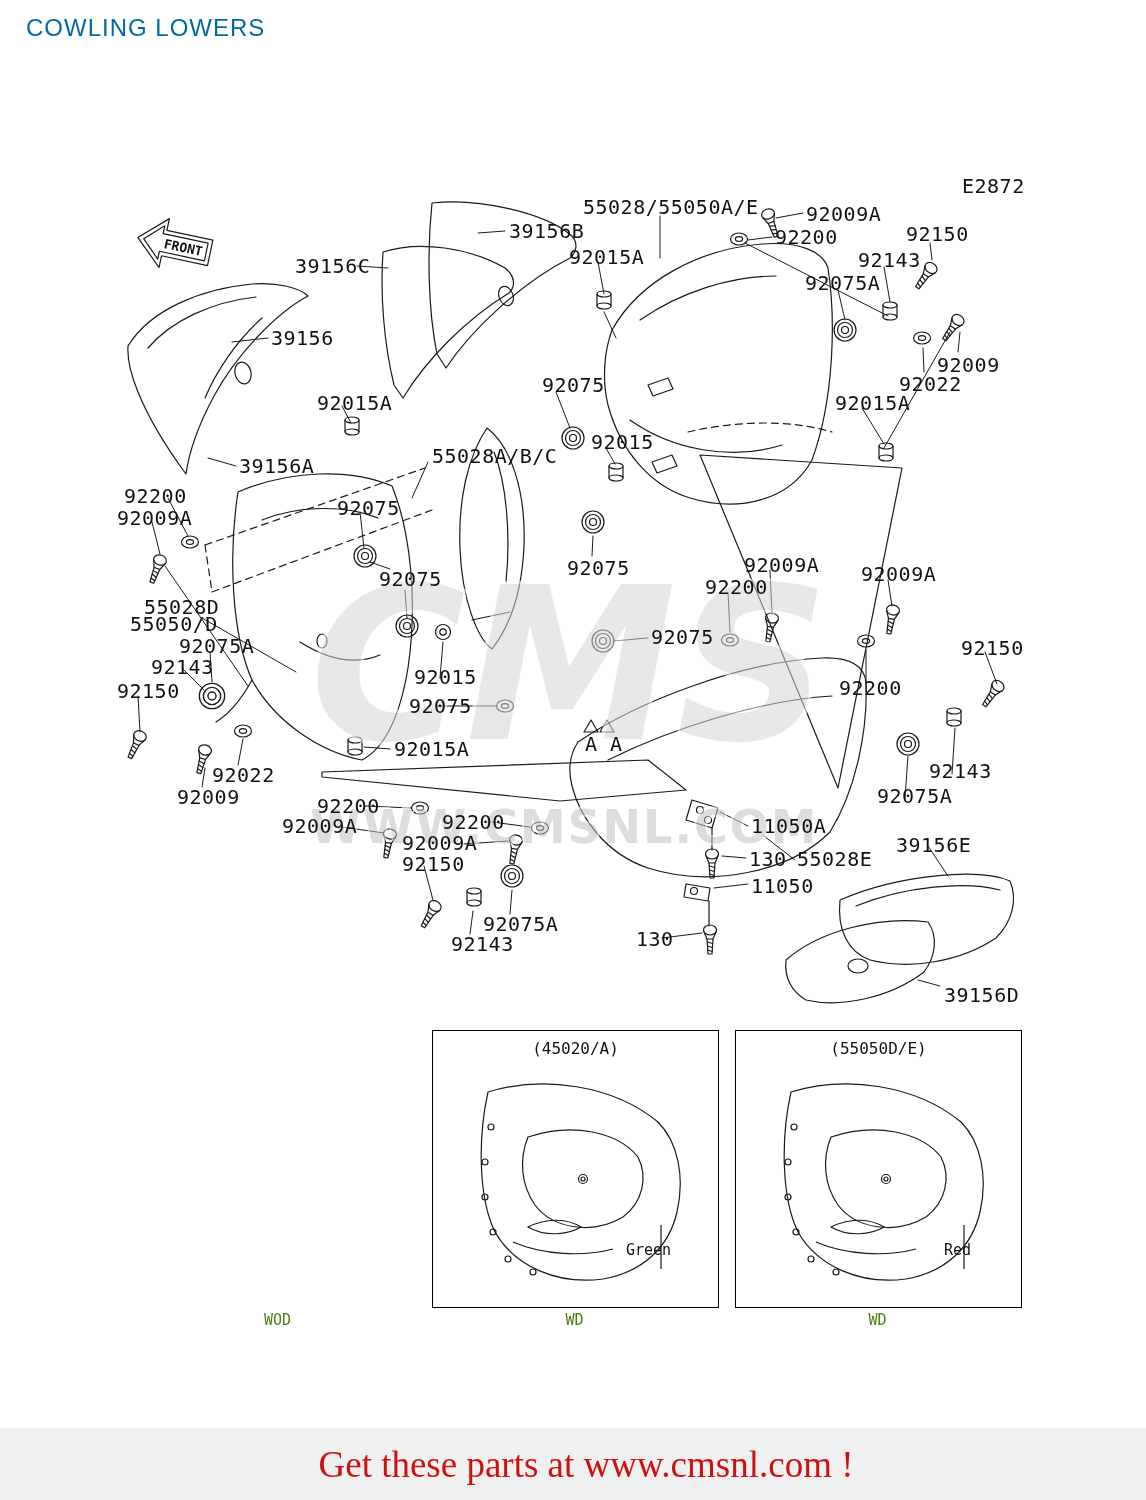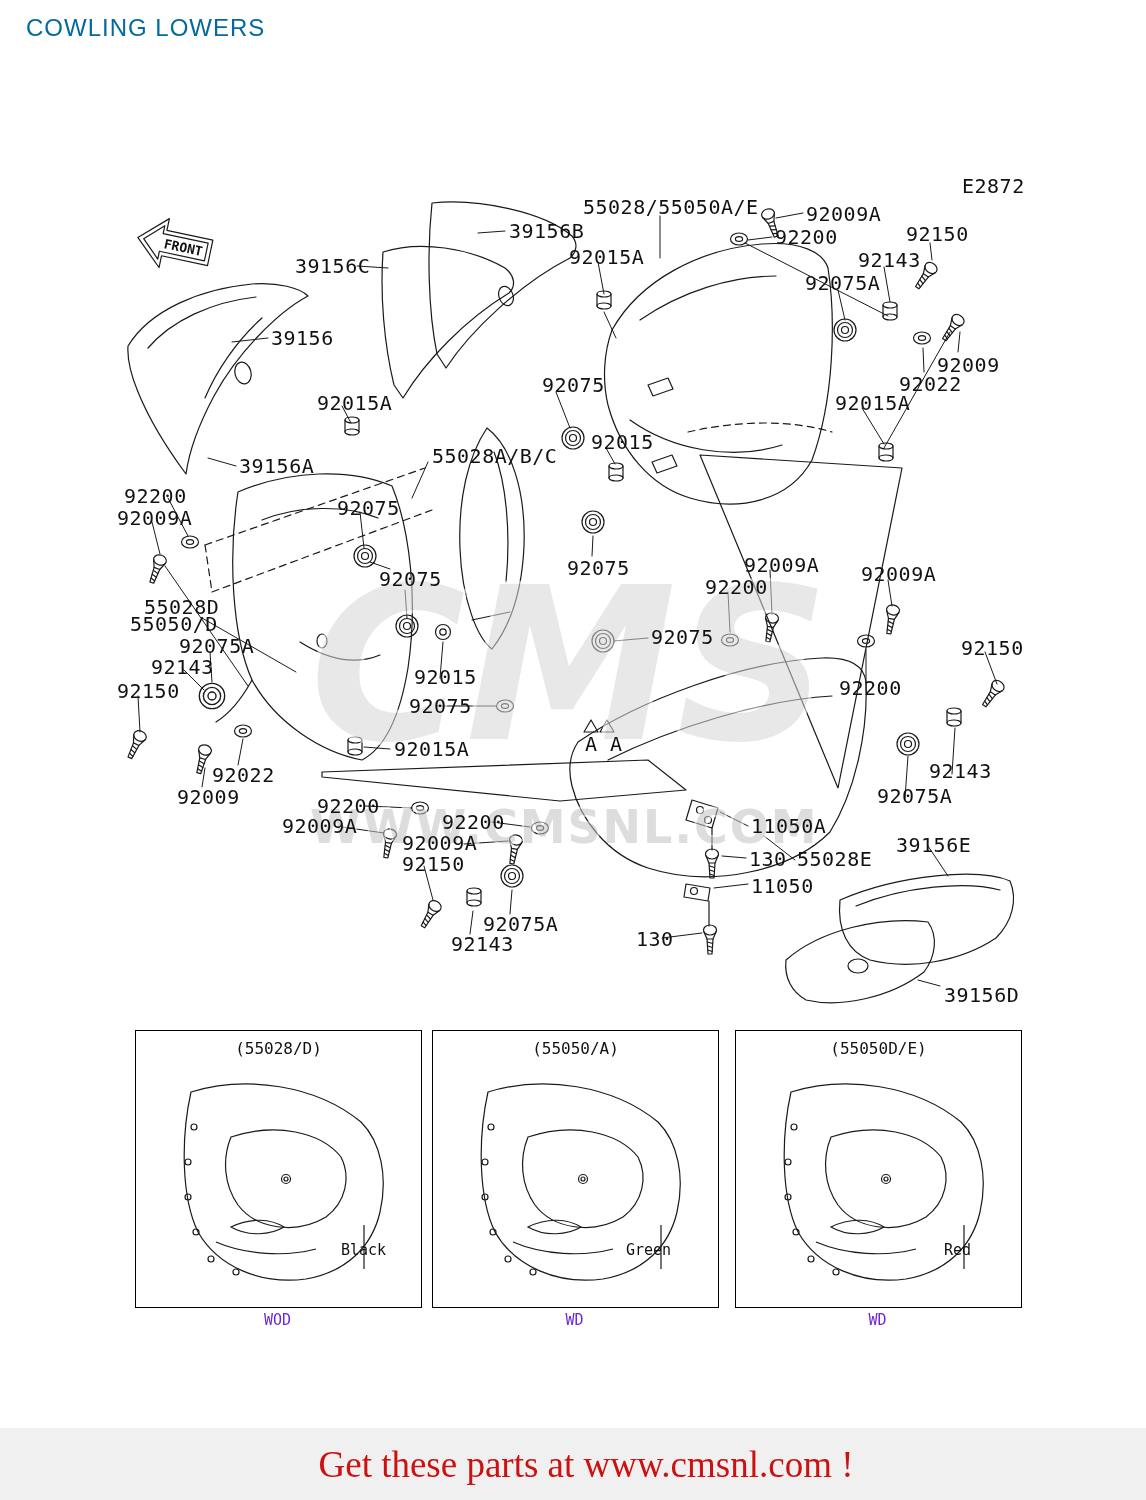--- a/index.html
+++ b/index.html
@@ -16,21 +16,21 @@
         font-size:212px;line-height:1;color:#d6d6d6;
         text-shadow:3px 3px 0 #fff,-3px -3px 0 #fff,3px -3px 0 #fff,-3px 3px 0 #fff;}
   .watermark-url{font-family:"DejaVu Sans",sans-serif;font-weight:bold;font-size:46px;
         color:#c2c2c2;letter-spacing:2px;margin-top:28px;
         text-shadow:2px 2px 0 #fff,-2px -2px 0 #fff;}
   .labels-layer{position:absolute;left:0;top:0;width:1146px;height:1095px;pointer-events:none;}
   .variant-box{position:absolute;top:1030px;width:285px;height:276px;border:1px solid #000;}
   .variant-code{position:absolute;top:8px;left:0;width:100%;text-align:center;font-size:16px;color:#111;}
   .variant-svg{position:absolute;left:0;top:28px;}
   .variant-color{position:absolute;top:210px;font-size:15px;color:#111;}
-  .variant-caption{position:absolute;top:1311px;width:285px;text-align:center;font-size:15px;color:#6d28d9;}
+  .variant-caption{position:absolute;top:1311px;width:285px;text-align:center;font-size:15px;color:#4d7c0f;}
   .footer{position:absolute;left:0;top:1428px;width:1146px;height:72px;background:#f0f0f0;
         display:flex;align-items:center;justify-content:center;padding-left:13px;}
   .footer-text{font-family:"Liberation Serif",serif;font-size:37px;color:#cc1111;cursor:pointer;}
 </style>
 </head>
 <body>
 
 <div class="page">
 
   <div class="page-title">COWLING LOWERS</div>
@@ -303,33 +303,24 @@
       <div class="part-label" style="left: 797px; top: 851px;">55028E</div>
       <div class="part-label" style="left: 402px; top: 856px;">92150</div>
       <div class="part-label" style="left: 751px; top: 878px;">11050</div>
       <div class="part-label" style="left: 896px; top: 837px;">39156E</div>
       <div class="part-label" style="left: 483px; top: 916px;">92075A</div>
       <div class="part-label" style="left: 451px; top: 936px;">92143</div>
       <div class="part-label" style="left: 636px; top: 931px;">130</div>
       <div class="part-label" style="left: 944px; top: 979px; margin-top: 8px;">39156D</div>
     </div>
 
-  <div class="variant-box" style="left:135px">
-    <div class="variant-code">(55028/D)</div>
-    <svg class="variant-svg" width="283" height="248" viewBox="0 0 283 248">
-      <g stroke="#1a1a1a" fill="none" stroke-width="1.2">
-          <use href="#fairing" y="8"></use>
-        </g>
-    </svg>
-    <div class="variant-color" style="left:205px">Black</div>
-  </div>
   <div class="variant-caption" style="left:135px">WOD</div>
 
   <div class="variant-box" style="left:432px">
-    <div class="variant-code">(55050/A)</div>
+    <div class="variant-code">(45020/A)</div>
     <svg class="variant-svg" width="283" height="248" viewBox="0 0 283 248">
       <g stroke="#1a1a1a" fill="none" stroke-width="1.2">
           <use href="#fairing" y="8"></use>
         </g>
     </svg>
     <div class="variant-color" style="left:193px">Green</div>
   </div>
   <div class="variant-caption" style="left:432px">WD</div>
 
   <div class="variant-box" style="left:735px">

